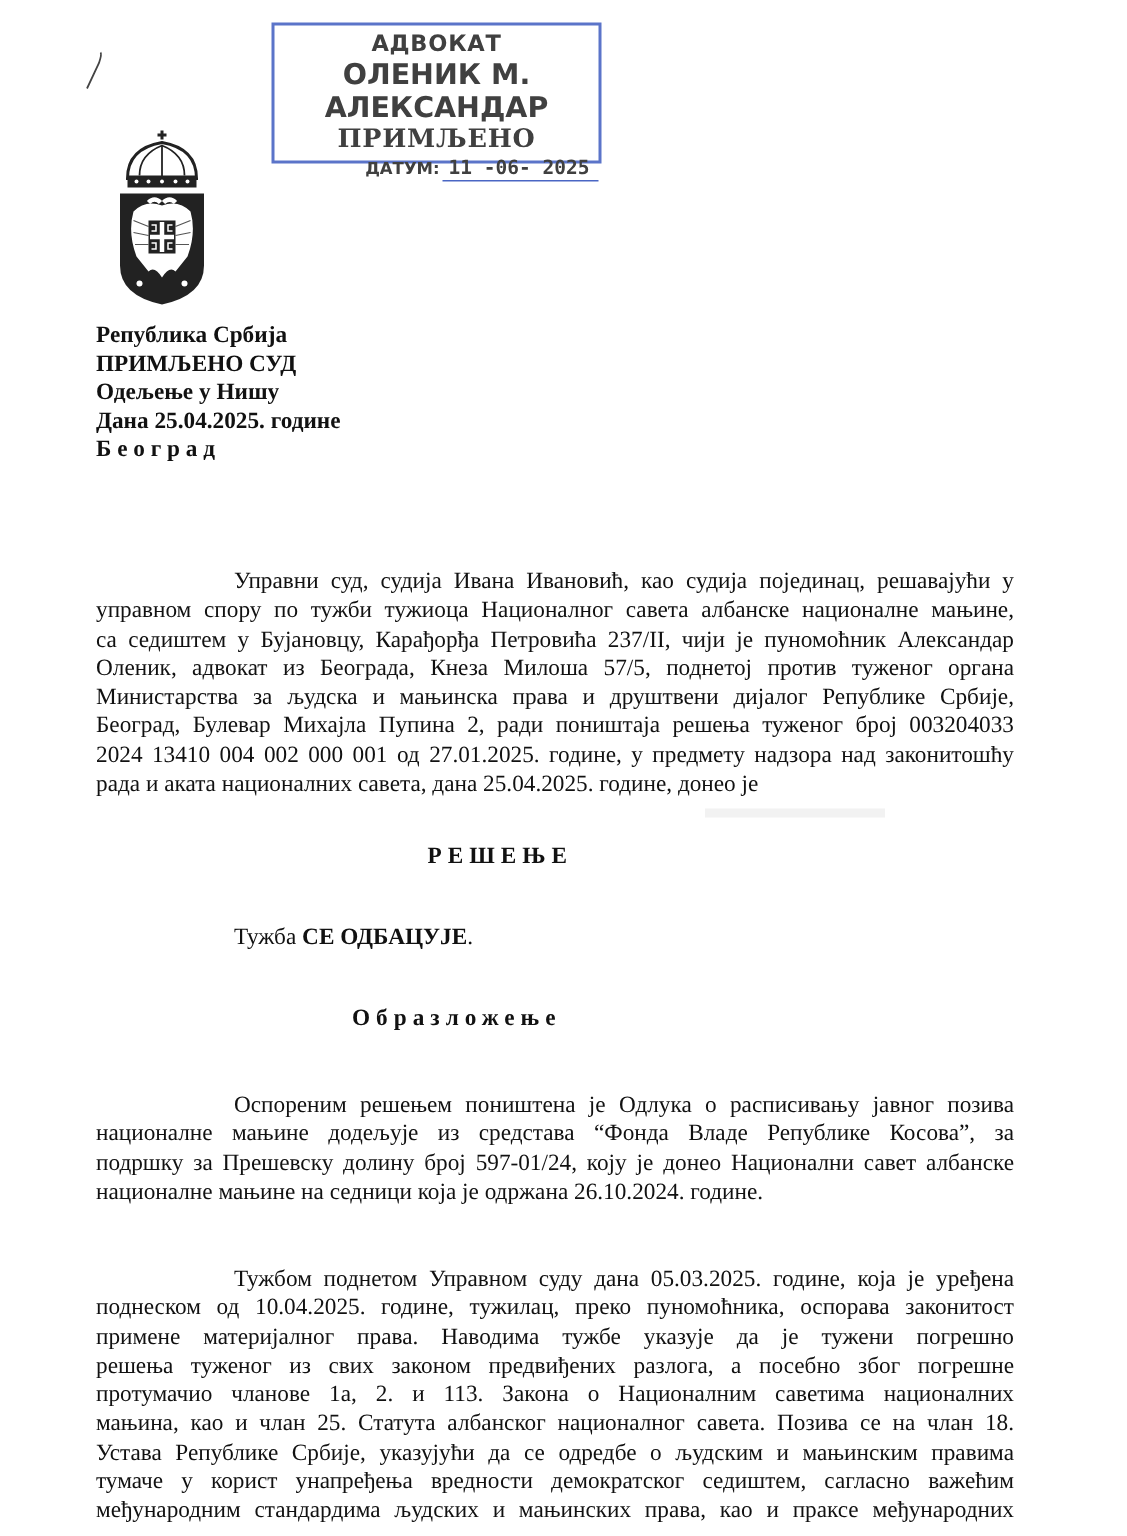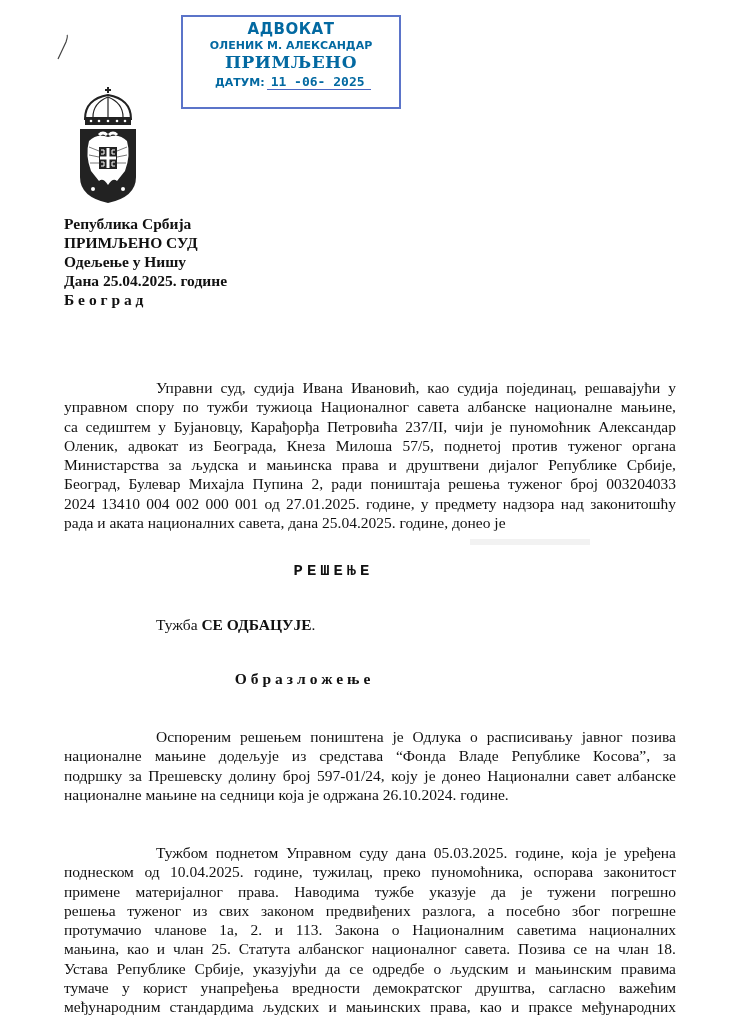--- a/index.html
+++ b/index.html
@@ -5,36 +5,36 @@
     html, body { margin: 0; padding: 0; }
     body {
       width: 751px; height: 1024px; background: #ffffff; position: relative; overflow: hidden;
       font-family: "Liberation Serif", serif; color: #111;
     }
     .mark {
       position: absolute; left: 55px; top: 33px; width: 14px; height: 28px;
     }
     .stamp {
       position: absolute; left: 181px; top: 15px; width: 220px; height: 94px;
-      border: 2px solid #5b74c9; color: #0369a1; box-sizing: border-box;
+      border: 2px solid #5b74c9; color: #404040; box-sizing: border-box;
       font-family: "DejaVu Sans", sans-serif; text-align: center;
     }
     .stamp .l1 { font-size: 15px; font-weight: bold; margin-top: 3px; letter-spacing: 0.5px; }
-    .stamp .l2 { font-size: 11px; font-weight: bold; margin-top: 1px; }
+    .stamp .l2 { font-size: 19px; font-weight: bold; margin-top: 1px; }
     .stamp .l3 { font-family: "DejaVu Serif", serif; font-size: 17px; font-weight: bold; margin-top: 0px; letter-spacing: 0.5px; }
-    .stamp .l4 { font-size: 11px; font-weight: bold; text-align: left; padding-left: 32px; margin-top: 2px; }
+    .stamp .l4 { font-size: 11px; font-weight: bold; text-align: right; padding-left: 32px; margin-top: 2px; }
     .stamp .l4 .date { font-family: "DejaVu Sans Mono", monospace; font-size: 13px; border-bottom: 1px solid #4a66c4; padding: 0 6px 0 4px; margin-left: 2px; }
     .crest { position: absolute; left: 77px; top: 85px; width: 62px; height: 120px; }
     .header { position: absolute; left: 64px; top: 214px; font-weight: bold; font-size: 15.5px; line-height: 19px; }
     .body-text { position: absolute; left: 64px; width: 612px; font-size: 15.5px; line-height: 19.3px; text-align: justify; }
     .body-text .line { display: block; text-align: justify; text-align-last: justify; white-space: nowrap; }
     .body-text .line.last { text-align-last: left; }
     .body-text .indent { padding-left: 92px; }
     .p1 { top: 378px; }
-    .title-res { position: absolute; left: 0; width: 667px; top: 562px; text-align: center; font-weight: bold; font-size: 15.5px; letter-spacing: 4px; font-family: Liberation Mono, monospace; }
+    .title-res { position: absolute; left: 0; width: 667px; top: 562px; text-align: center; font-weight: bold; font-size: 15.5px; letter-spacing: 4px; }
     .dismiss { position: absolute; left: 156px; top: 616px; font-size: 15.5px; text-align: right; }
     .dismiss b { font-weight: bold; }
     .title-exp { position: absolute; left: 0; width: 609px; top: 670px; text-align: center; font-weight: bold; font-size: 15.5px; letter-spacing: 4px; }
     .p2 { top: 727px; }
     .p3 { top: 843px; }
     .ghost { position: absolute; left: 470px; top: 539px; width: 120px; height: 6px; background: #f2f2f2; }
   </style>
 </head>
 <body>
 
@@ -126,15 +126,15 @@
 </div>
 
 <div class="body-text p3">
   <span class="line indent">Тужбом поднетом Управном суду дана 05.03.2025. године, која је уређена</span>
   <span class="line">поднеском од 10.04.2025. године, тужилац, преко пуномоћника, оспорава законитост</span>
   <span class="line">примене материјалног права. Наводима тужбе указује да је тужени погрешно</span>
   <span class="line">решења туженог из свих законом предвиђених разлога, а посебно због погрешне</span>
   <span class="line">протумачио чланове 1а, 2. и 113. Закона о Националним саветима националних</span>
   <span class="line">мањина, као и члан 25. Статута албанског националног савета. Позива се на члан 18.</span>
   <span class="line">Устава Републике Србије, указујући да се одредбе о људским и мањинским правима</span>
-  <span class="line">тумаче у корист унапређења вредности демократског друштва, сагласно важећим</span>
+  <span class="line">тумаче у корист унапређења вредности демократског седиштем, сагласно важећим</span>
   <span class="line">међународним стандардима људских и мањинских права, као и праксе међународних</span>
 </div>
 
 </body></html>

